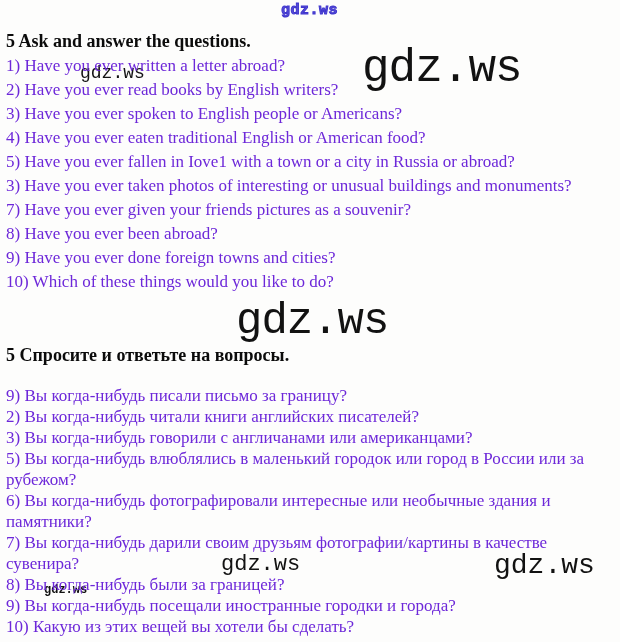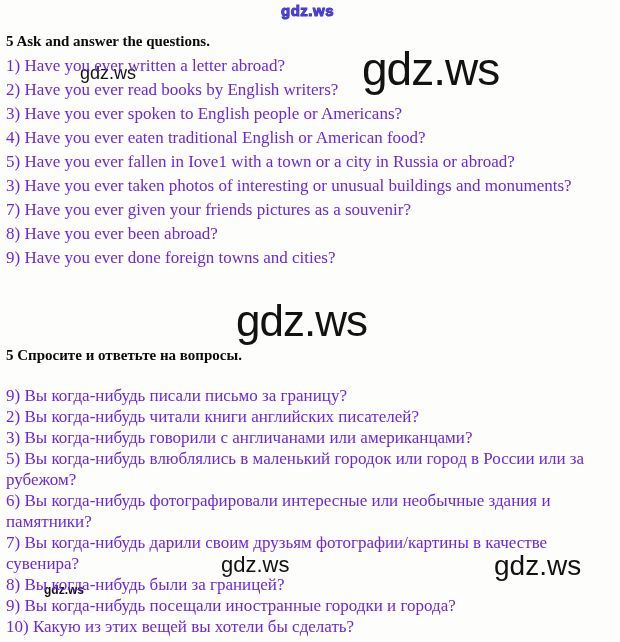--- a/index.html
+++ b/index.html
@@ -15,37 +15,37 @@
   .page {
     position: absolute;
     inset: 0;
   }
   
   .section { position: absolute; left: 6px; right: 5px; }
   .section-english { top: 30px; }
   .section-russian { top: 345px; }
   .heading {
     margin: 0 0 2px 0;
-    font-size: 15px;
+    font-size: 18px;
     font-weight: bold;
     line-height: 22px;
     color: #0b0b0b;
   }
   .section-russian .heading { line-height: 21px; margin-bottom: 19px; }
   .qline {
     margin: 0;
     font-size: 17px;
     line-height: 24px;
     color: #6d28d9;
   }
   .section-russian .qline { line-height: 21px; }
   
   .wm {
     position: absolute;
-    font-family: Liberation Sans, sans-serif;
+    font-family: Liberation Mono, monospace;
     color: #121212;
     line-height: 1;
     white-space: nowrap;
   }
   .wm-outline-top {
     left: 281px; top: 3px;
     font-size: 15px;
     font-weight: 600;
     letter-spacing: 0.5px;
     color: rgba(62, 52, 205, 0.12);
@@ -76,20 +76,21 @@
     <h1 class="heading">5 Ask and answer the questions.</h1>
     <p class="qline">1) Have you ever written a letter abroad?</p>
     <p class="qline">2) Have you ever read books by English writers?</p>
     <p class="qline">3) Have you ever spoken to English people or Americans?</p>
     <p class="qline">4) Have you ever eaten traditional English or American food?</p>
     <p class="qline">5) Have you ever fallen in Iove1 with a town or a city in Russia or abroad?</p>
     <p class="qline">3) Have you ever taken photos of interesting or unusual buildings and monuments?</p>
     <p class="qline">7) Have you ever given your friends pictures as a souvenir?</p>
     <p class="qline">8) Have you ever been abroad?</p>
     <p class="qline">9) Have you ever done foreign towns and cities?</p>
+    <p class="qline">10) Which of these things would you like to do?</p>
   </section>
 
   <section class="section section-russian">
     <h1 class="heading">5 Спросите и ответьте на вопросы.</h1>
     <p class="qline">9) Вы когда-нибудь писали письмо за границу?</p>
     <p class="qline">2) Вы когда-нибудь читали книги английских писателей?</p>
     <p class="qline">3) Вы когда-нибудь говорили с англичанами или американцами?</p>
     <p class="qline">5) Вы когда-нибудь влюблялись в маленький городок или город в России или за рубежом?</p>
     <p class="qline">6) Вы когда-нибудь фотографировали интересные или необычные здания и памятники?</p>
     <p class="qline">7) Вы когда-нибудь дарили своим друзьям фотографии/картины в качестве сувенира?</p>

